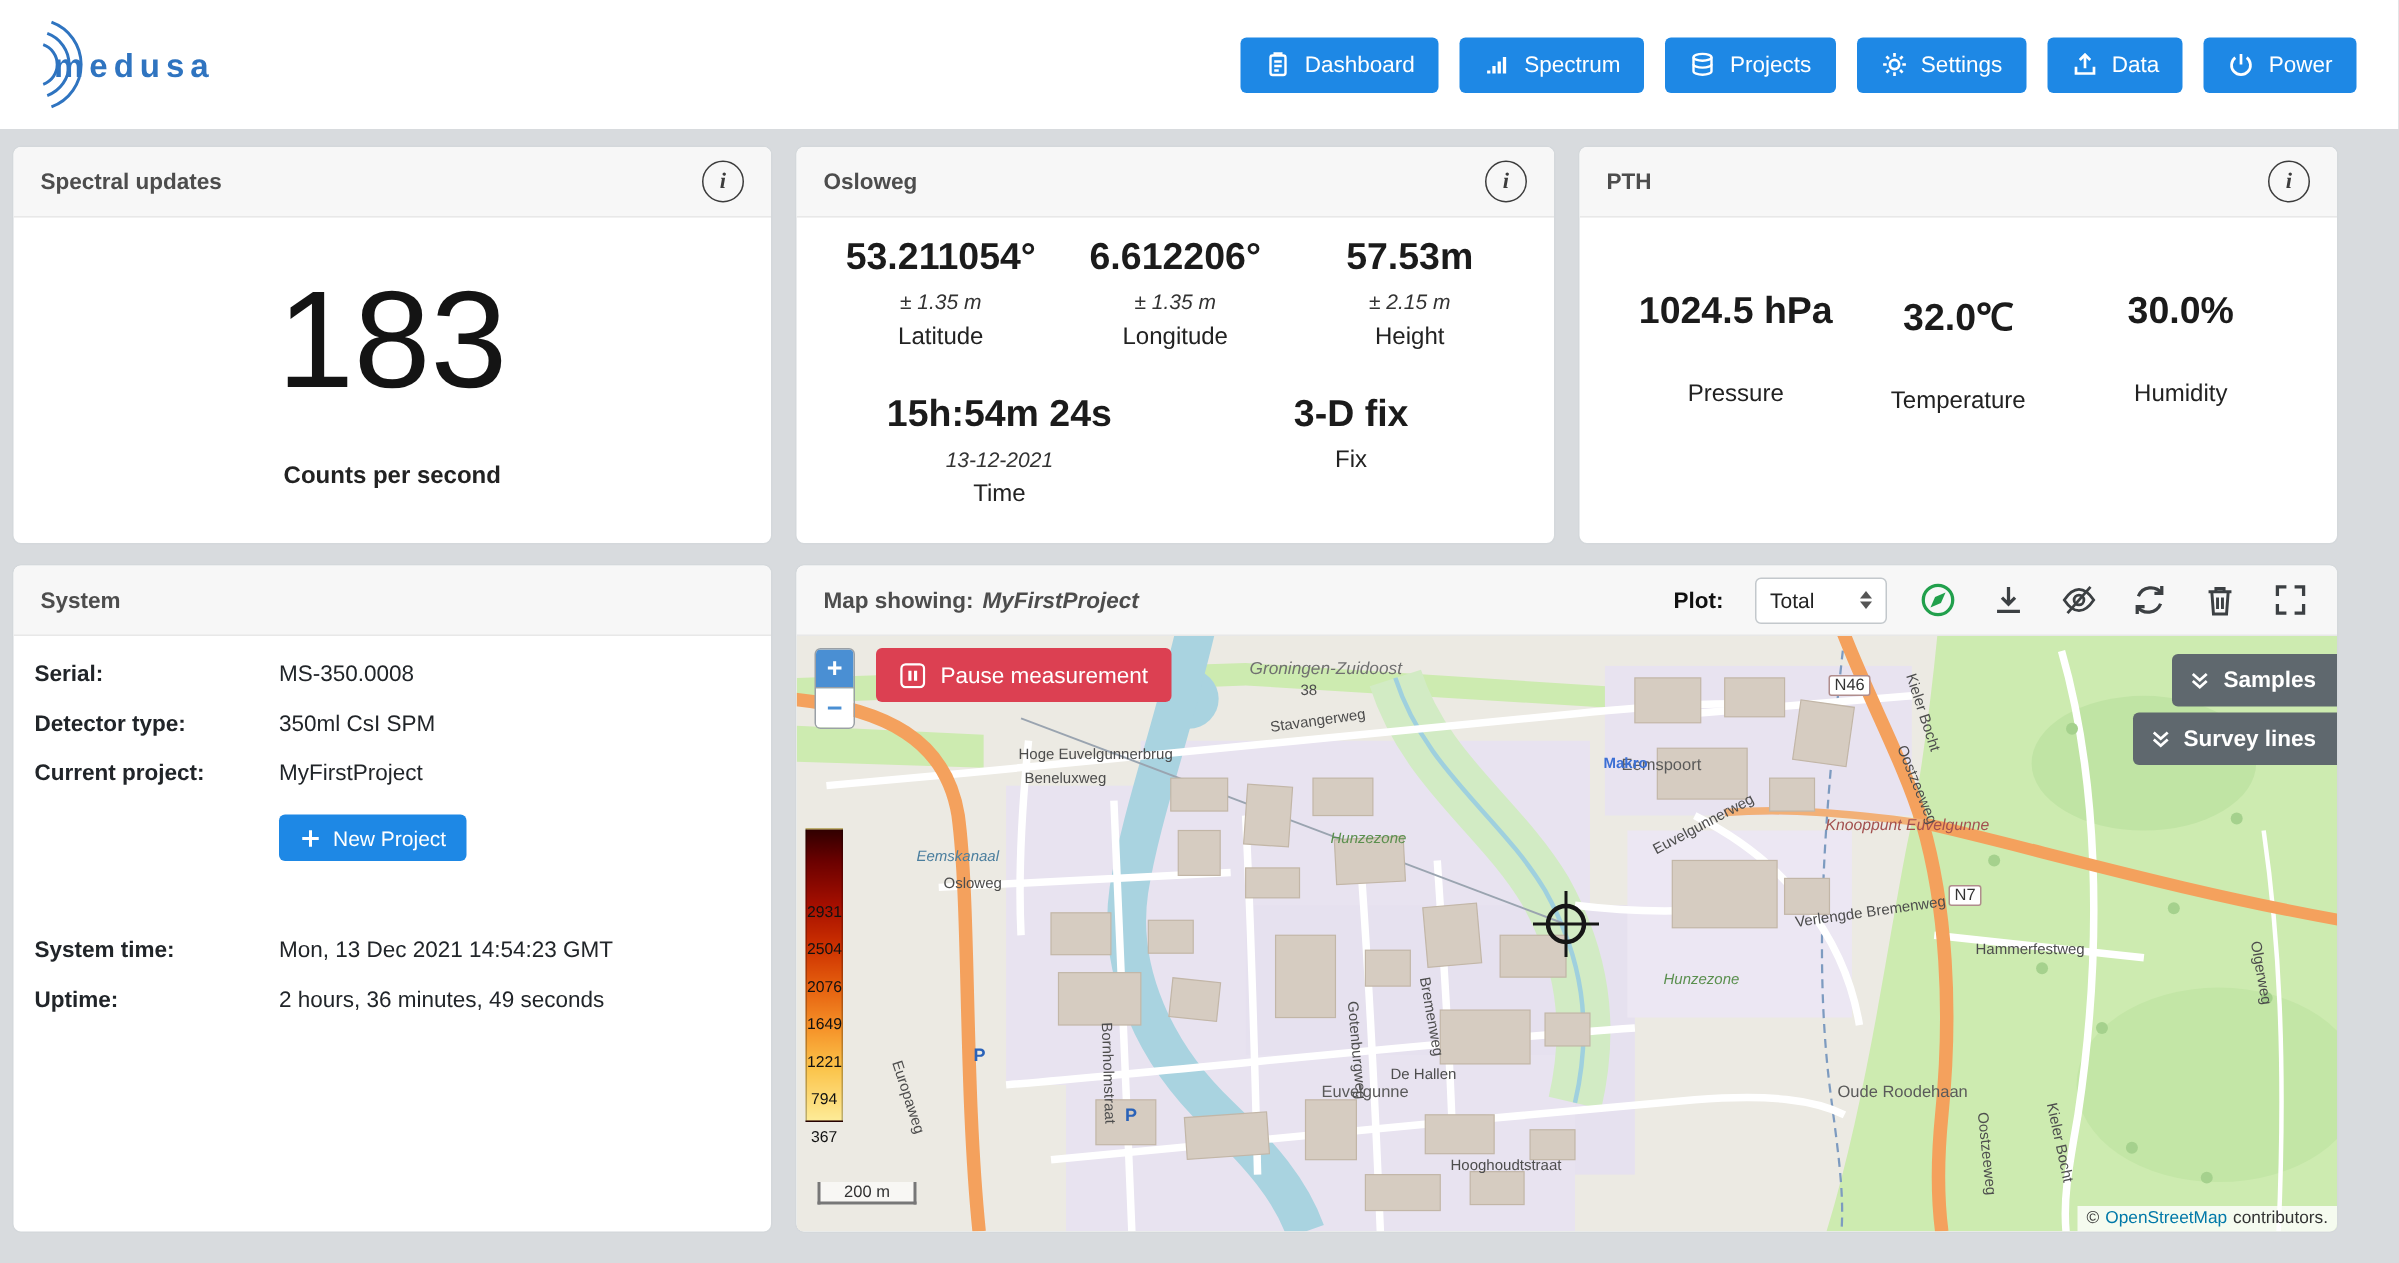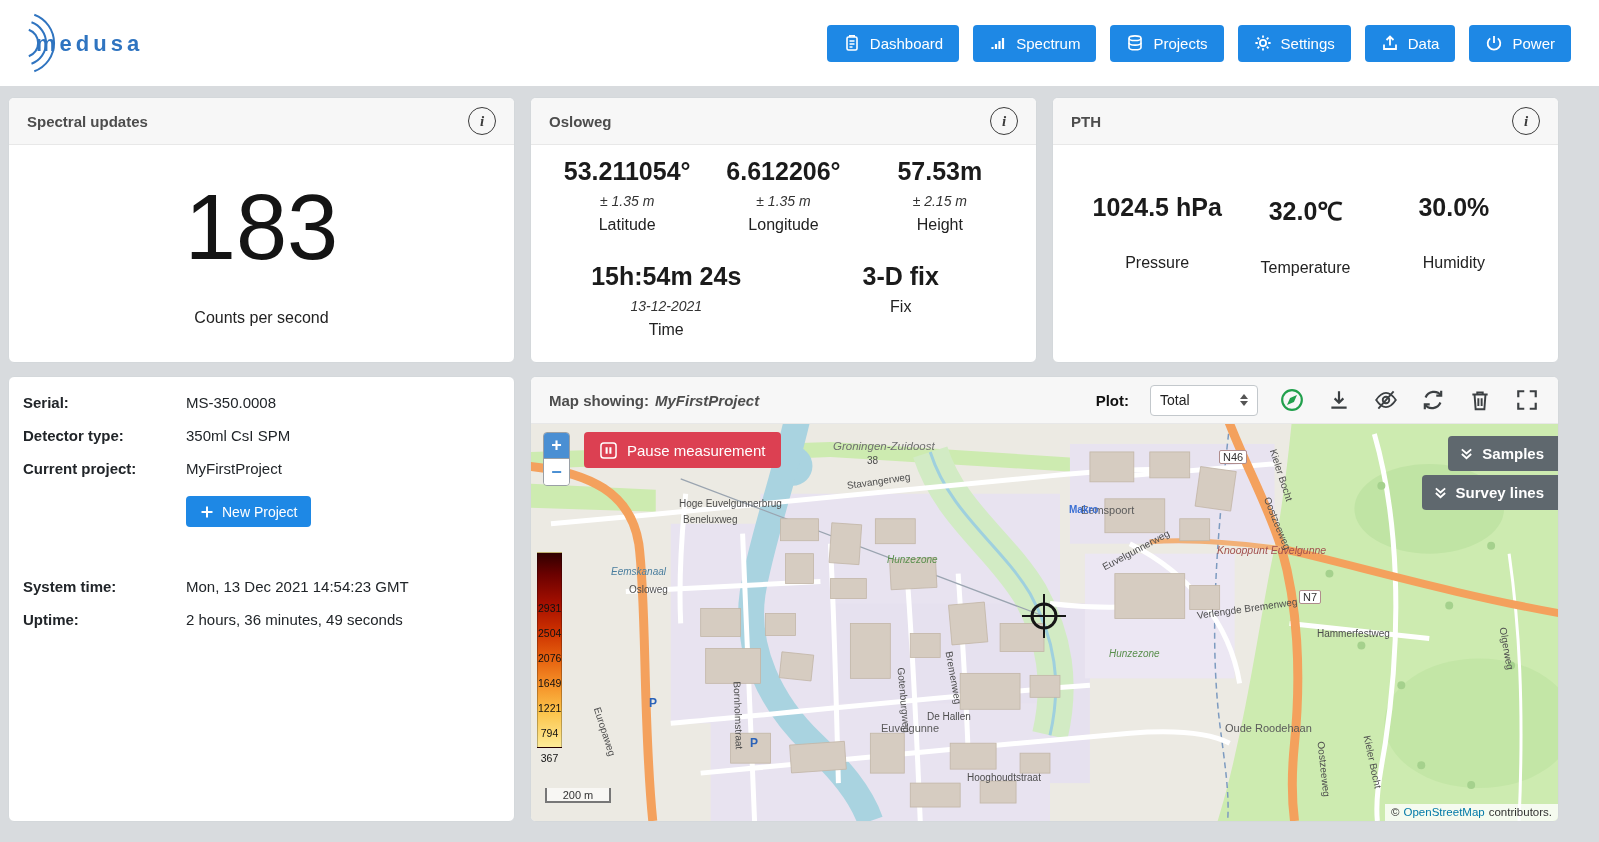--- a/index.html
+++ b/index.html
@@ -15,21 +15,21 @@
 
   
   .grid { display:grid; grid-template-columns:507px 507px 507px; grid-template-rows:266px 446px; gap:13px 15px; padding:11px 0 0 8px; }
   .card { background:#fff; border:1px solid #d4d8db; border-radius:6px; overflow:hidden; display:flex; flex-direction:column; }
   .card-header { background:#f7f7f7; border-bottom:1px solid #e8e8e8; padding:0 18px; height:47px; flex:0 0 47px; display:flex; align-items:center; justify-content:space-between; font-weight:bold; font-size:15px; color:#4d4d4d;text-align:center; }
   .info-icon { width:28px; height:28px; border:1.6px solid #3c3c3c; border-radius:50%; display:flex; align-items:center; justify-content:center; font-family:"Liberation Serif", serif; font-style:italic; font-weight:bold; font-size:15px; color:#3c3c3c; cursor:pointer; }
 
   
   .spectral-body { flex:1; display:flex; flex-direction:column; align-items:center; justify-content:center; }
   .big-number { font-size:92px; color:#141414; line-height:1;text-align:right; }
-  .big-unit { font-size:16px; margin-top:36px; color:#222; }
+  .big-unit { font-size:16px; margin-top:36px; color:#222;font-weight:bold; }
 
   
   .pos-body { flex:1; padding:12px 18px 0 18px; }
   .pos-row-top { display:flex; }
   .pos-row-top > div { flex:1; text-align:center; }
   .pos-row-bottom { display:flex; margin-top:28px; }
   .pos-row-bottom > div { flex:1; text-align:center; }
   .pos-val { font-size:25px; font-weight:bold; color:#1b1b1b; }
   .pos-err { font-size:14px; font-style:italic; margin-top:7px; color:#333; }
   .pos-label { font-size:16px; margin-top:7px; color:#222; }
@@ -45,21 +45,21 @@
   .sys-row { display:flex; margin-bottom:14px; line-height:19px; }
   .sys-label { width:163px; font-weight:bold; flex:0 0 163px; }
   .new-project-btn { margin:4px 0 50px 163px; display:inline-flex; align-items:center; gap:8px; background:#1e88e5; color:#fff; border:none; border-radius:4px; height:31px; padding:0 14px; font-size:14px; font-family:inherit; cursor:pointer; }
 
   
   .map-card { grid-column:2 / 4; grid-row:2; }
   .map-title { display:flex; gap:6px; align-items:center; }
   .map-title em { font-style:italic; }
   .map-controls { display:flex; align-items:center; gap:21px; }
   .plot-label { font-weight:bold; font-size:15px; color:#111; }
-  .plot-select { width:108px; height:31px; border:1px solid #c3c8cc; border-radius:4px; background:#fff; display:flex; align-items:center; justify-content:space-between; padding:0 9px; font-size:14px; font-weight:normal; color:#222; cursor:pointer; }
+  .plot-select { width:88px; height:31px; border:1px solid #c3c8cc; border-radius:4px; background:#fff; display:flex; align-items:center; justify-content:space-between; padding:0 9px; font-size:14px; font-weight:normal; color:#222; cursor:pointer; }
   .select-arrows { display:flex; flex-direction:column; gap:2px; }
   .select-arrows i { display:block; width:0; height:0; border-left:4px solid transparent; border-right:4px solid transparent; }
   .select-arrows .up { border-bottom:5px solid #555; }
   .select-arrows .down { border-top:5px solid #555; }
   .tool-btn { background:none; border:none; cursor:pointer; width:26px; height:26px; display:flex; align-items:center; justify-content:center; padding:0; }
 
   .map-body { position:relative; flex:1; overflow:hidden; background:#eceae3; }
   .map-canvas { position:absolute; inset:0; width:100%; height:100%; }
 
   
@@ -221,20 +221,23 @@
         <div class="pth-label">Temperature</div>
       </div>
       <div>
         <div class="pth-val">30.0%</div>
         <div class="pth-label">Humidity</div>
       </div>
     </div>
   </section>
 
   <section class="card">
+    <div class="card-header">
+      <span>System</span>
+    </div>
     <div class="sys-body">
       <div class="sys-row">
         <span class="sys-label">Serial:</span>
         <span>MS-350.0008</span>
       </div>
       <div class="sys-row">
         <span class="sys-label">Detector type:</span>
         <span>350ml CsI SPM</span>
       </div>
       <div class="sys-row">

